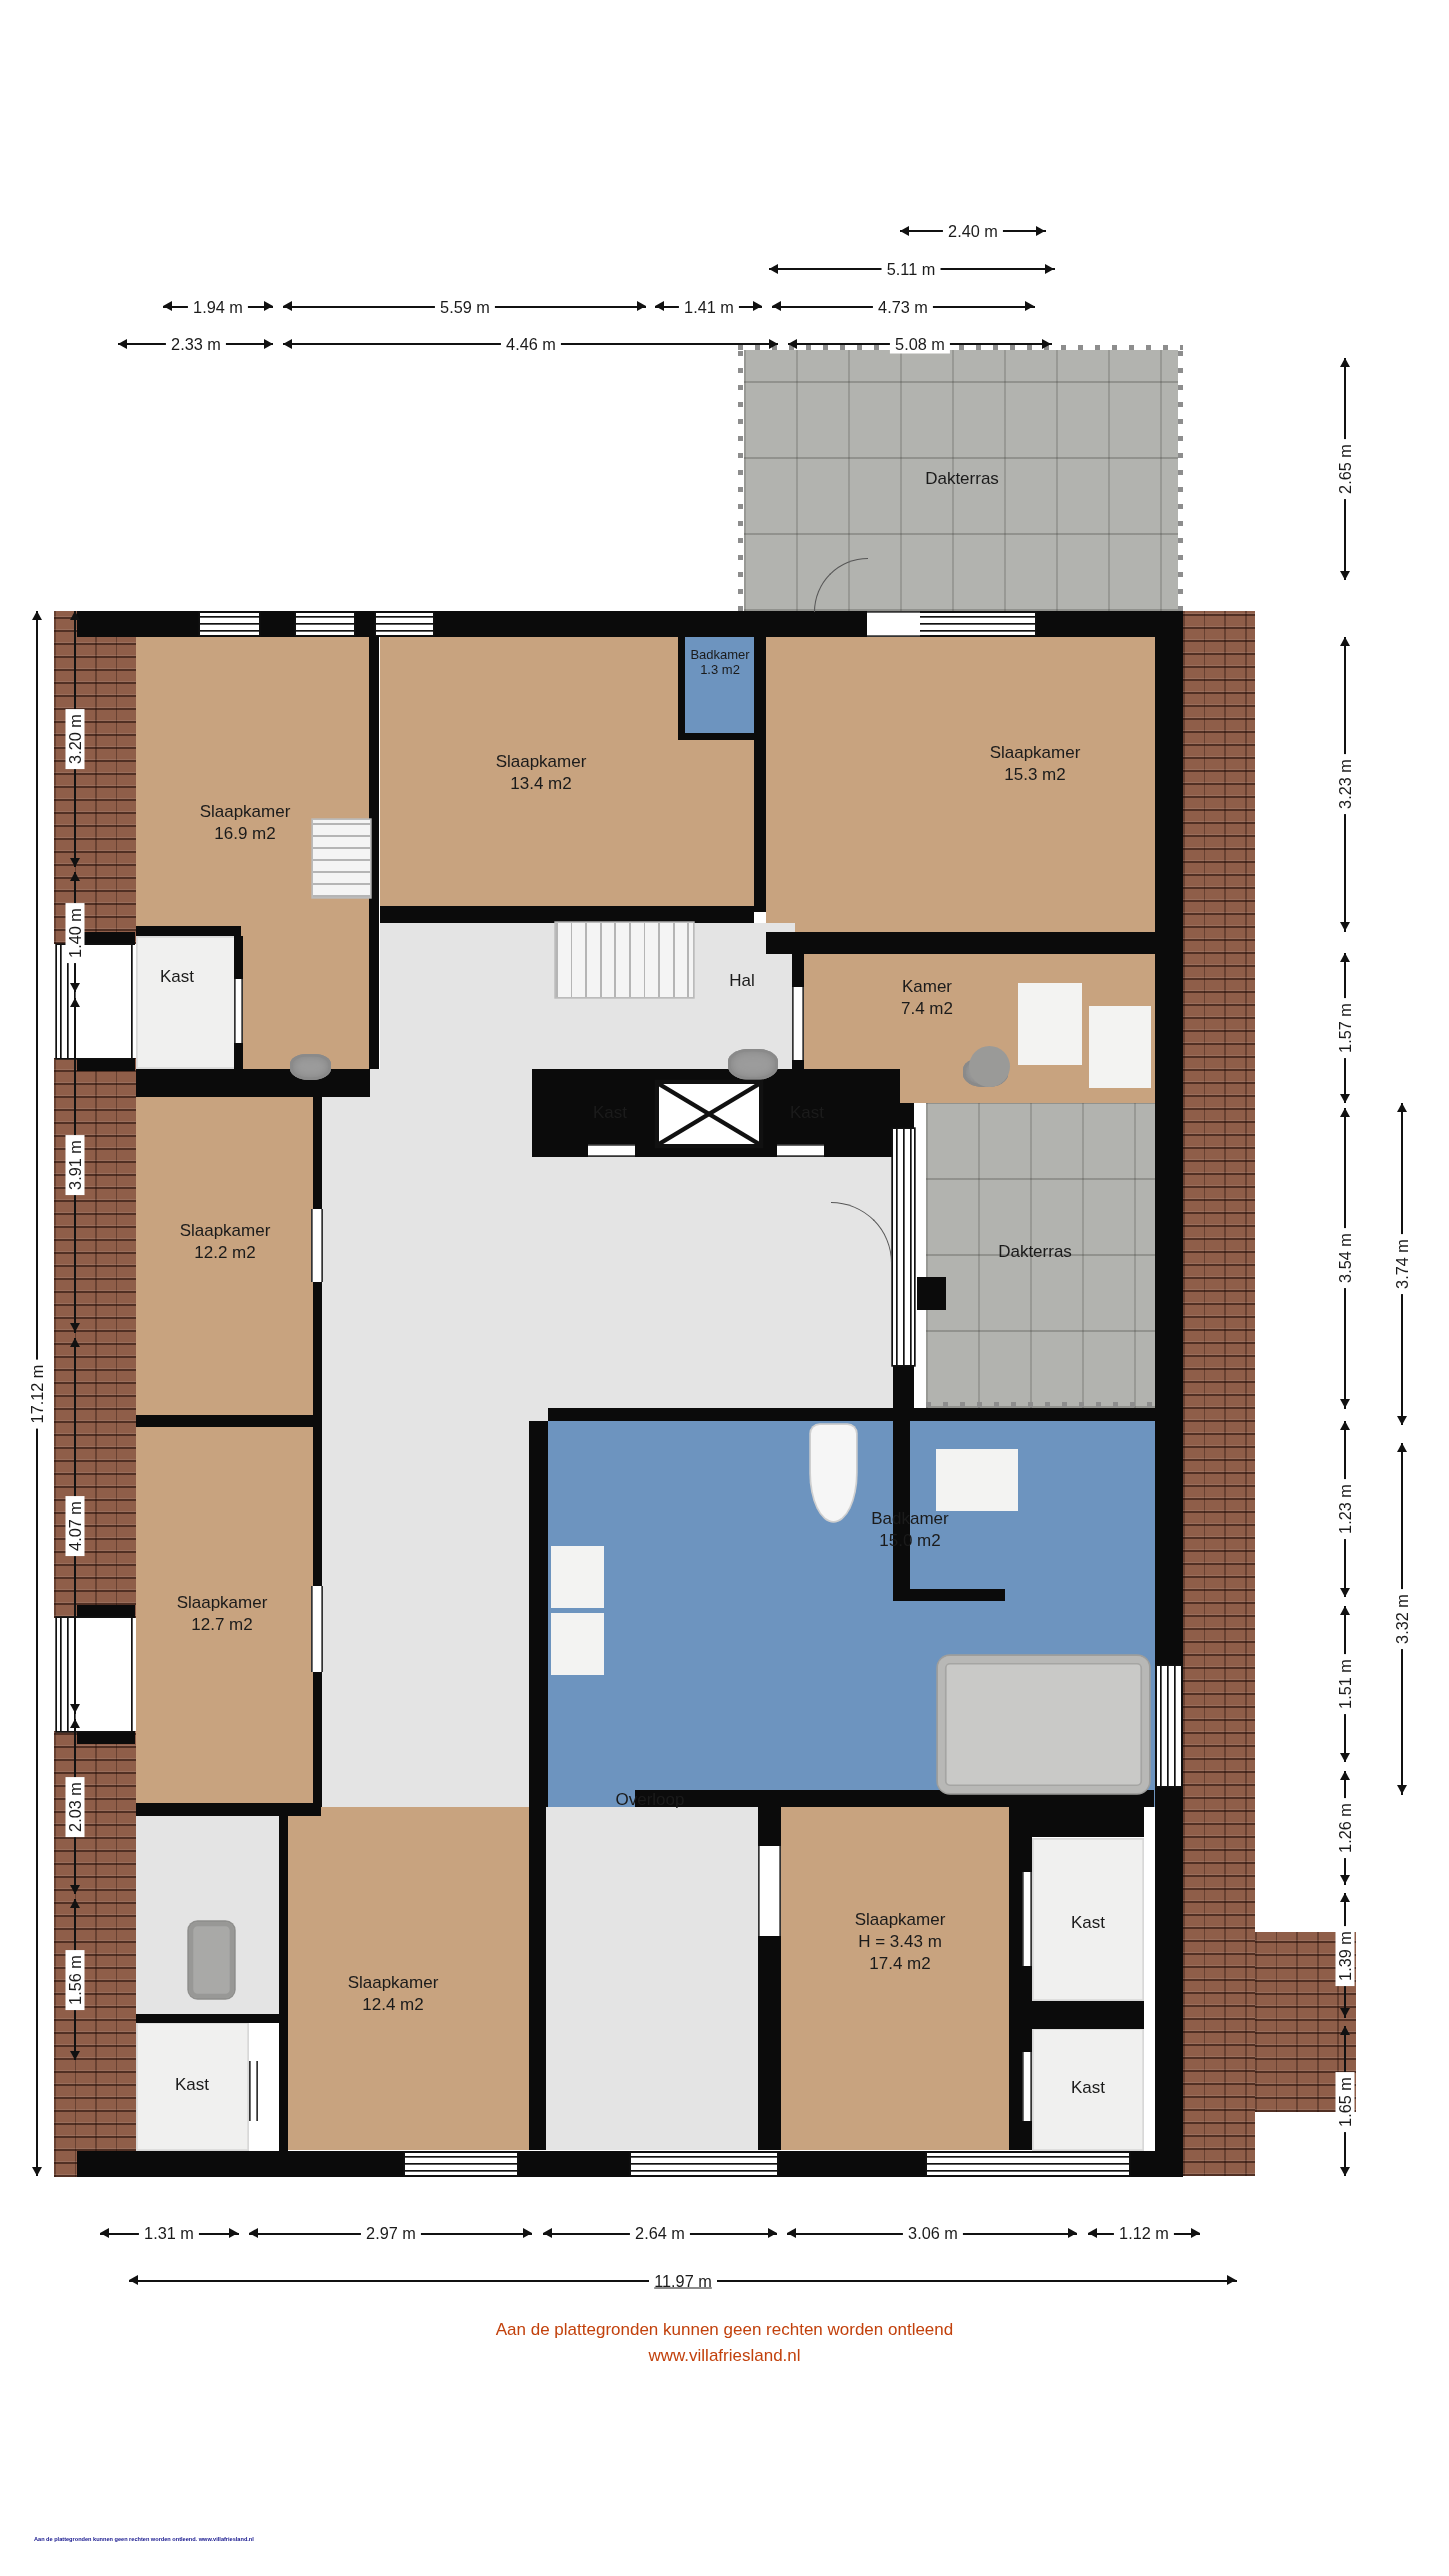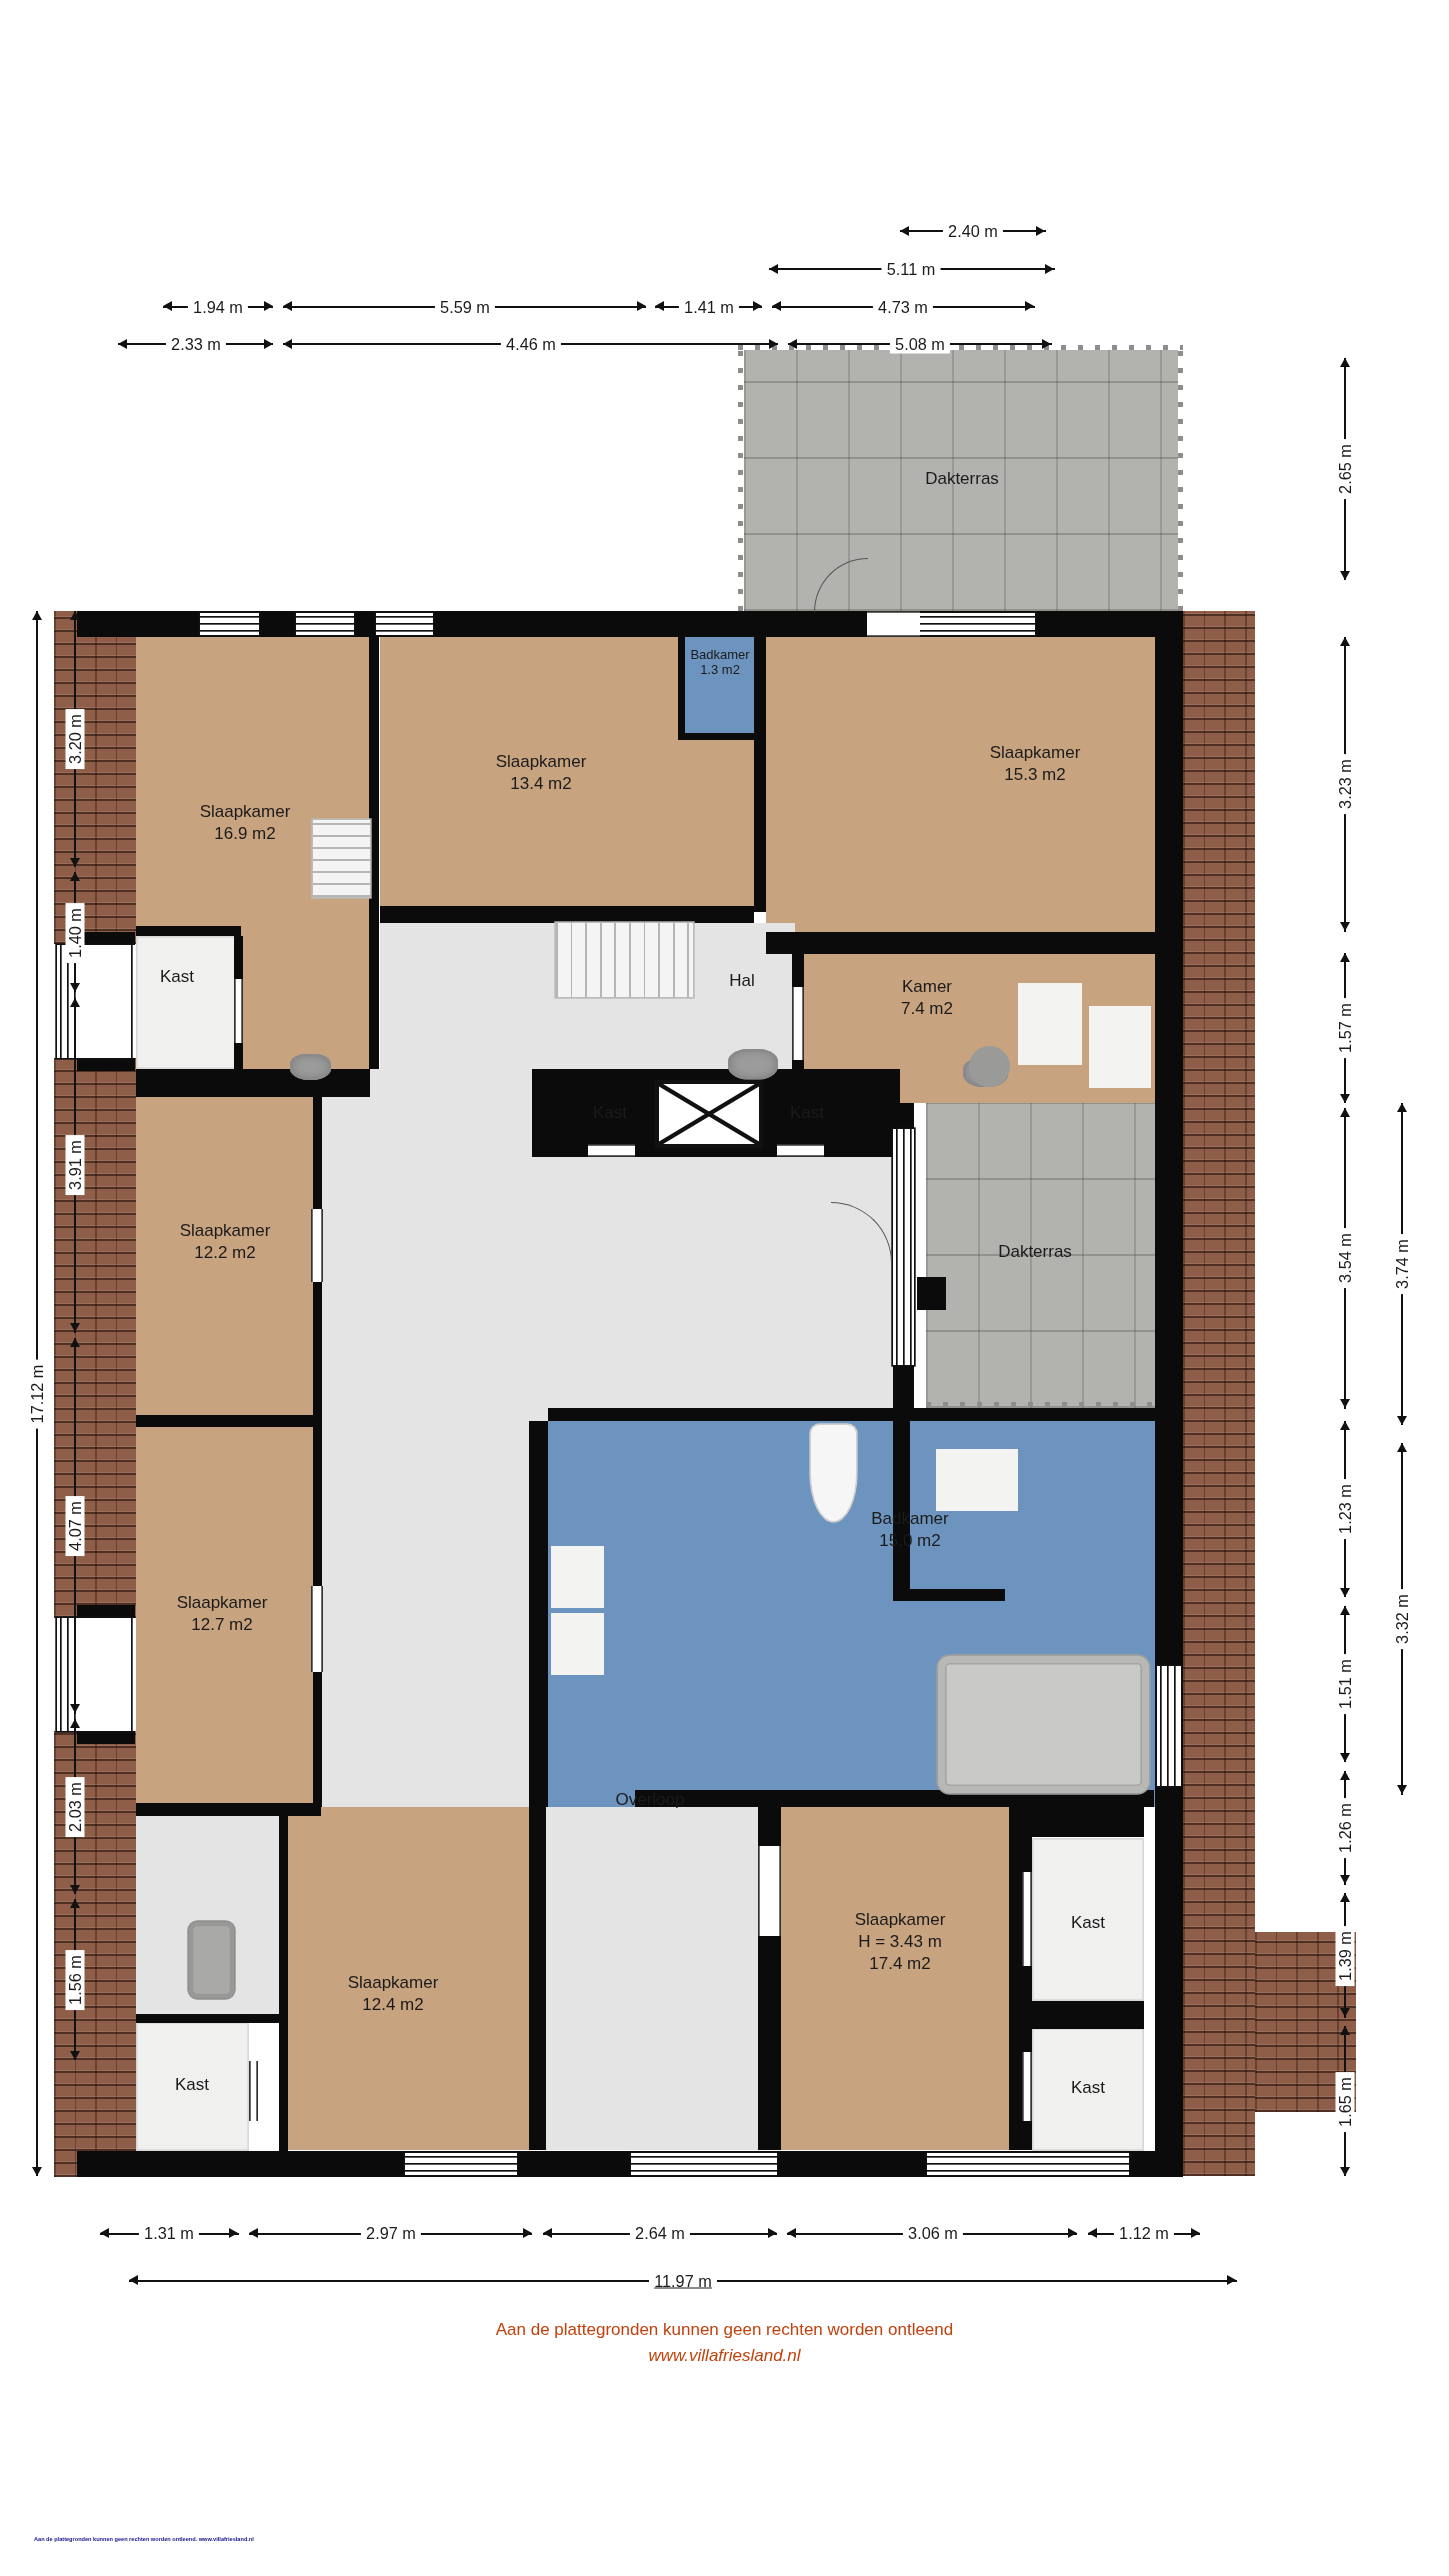--- a/index.html
+++ b/index.html
@@ -449,16 +449,16 @@
       </div>
       <div>
         <div class="dline" style="left: 1401px; top: 1443px; width: 1.7px; height: 352px;"></div>
         <div class="ah" style="left: 1397px; top: 1443px; border-width: 0px 5.2px 9.4px; border-color: transparent transparent rgb(17, 17, 17);"></div>
         <div class="ah" style="left: 1397px; top: 1785px; border-width: 9.4px 5.2px 0px; border-color: rgb(17, 17, 17) transparent transparent;"></div>
         <span class="dlabel v" style="left: 1402px; top: 1619px;">3.32 m</span>
       </div>
     </div>
 
   <div class="footer" style="top:2320px;">Aan de plattegronden kunnen geen rechten worden ontleend</div>
-  <div class="footer" style="top:2346px;font-style:italic;">www.villafriesland.nl</div>
+  <div class="footer" style="top:2346px;">www.villafriesland.nl</div>
   <div class="tiny" style="left:34px;top:2536px;">Aan de plattegronden kunnen geen rechten worden ontleend. www.villafriesland.nl</div>
 </div>
 
 
 </body></html>

